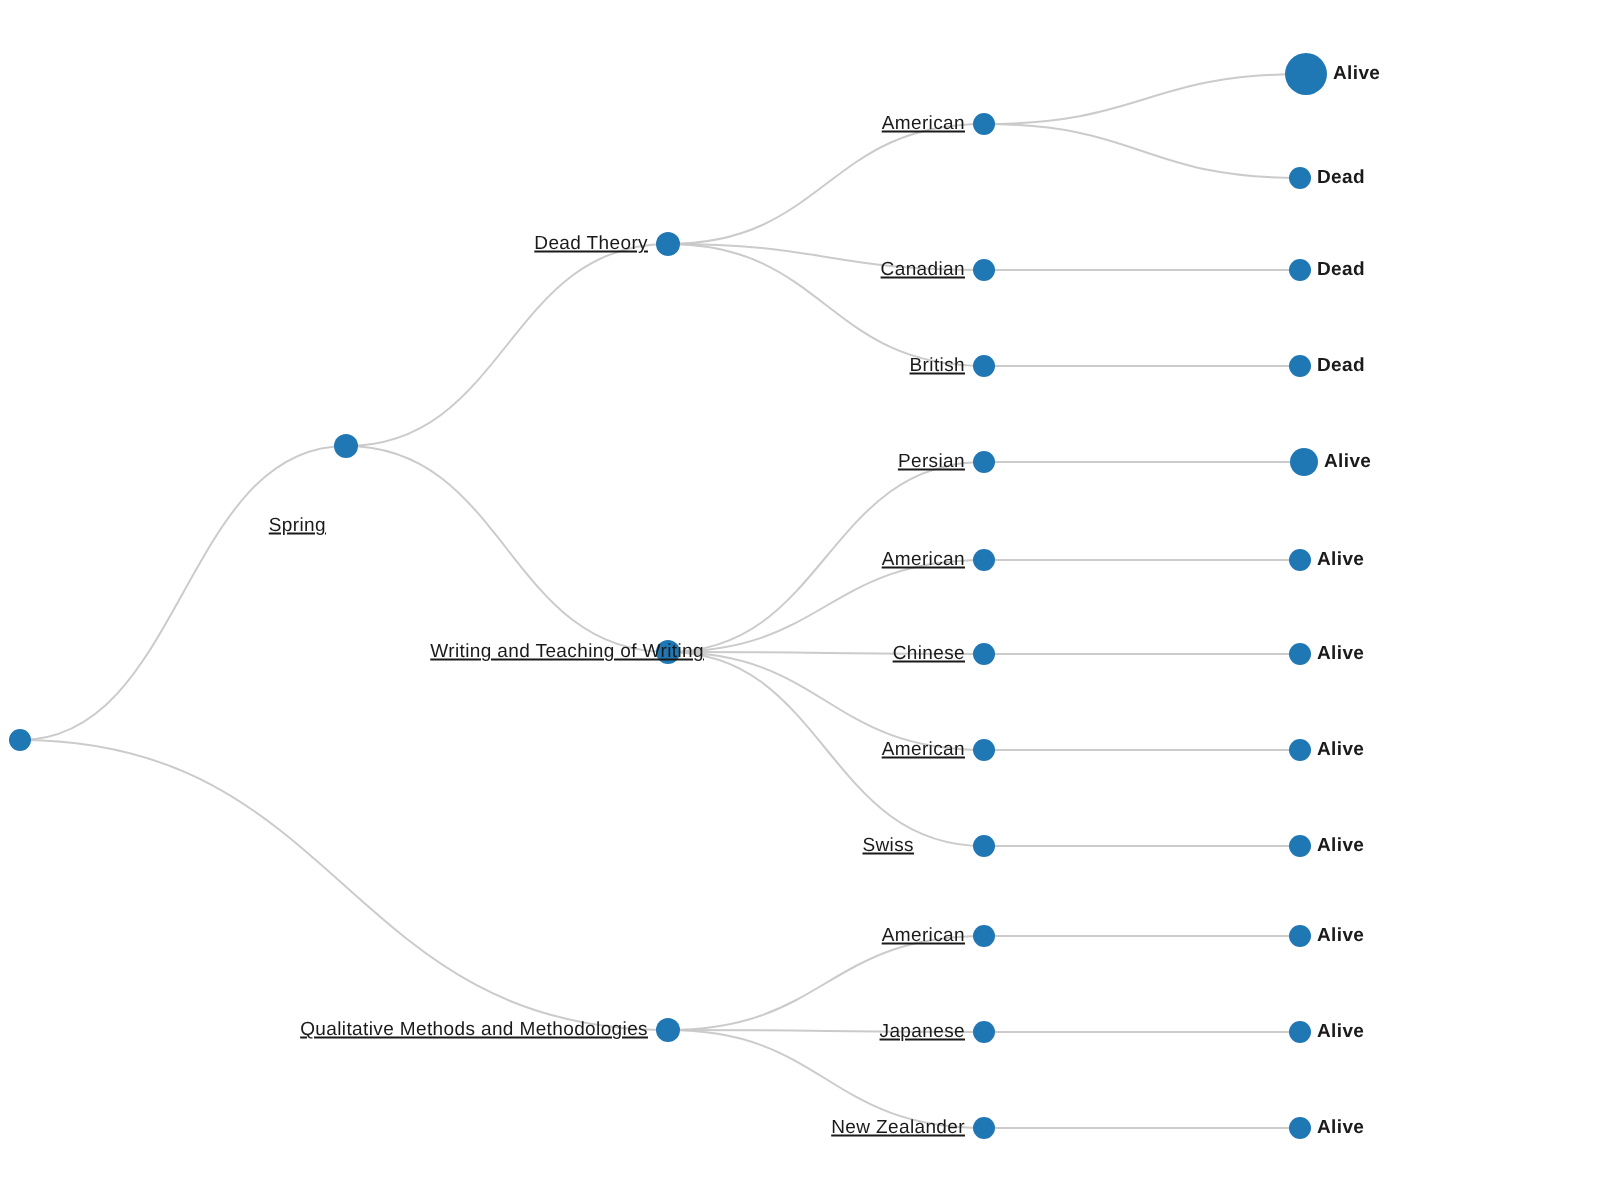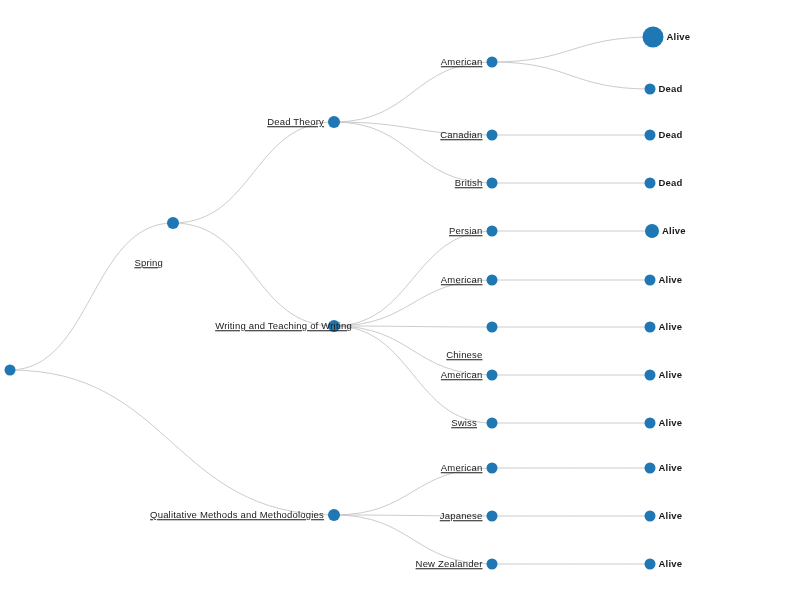--- a/index.html
+++ b/index.html
@@ -107,25 +107,25 @@
       <div class="node-label left-of" style="top: 62px; left: 482.5px; color: rgb(26, 26, 26);">American</div>
       <div class="tree-node" style="left: 492px; top: 135px; width: 11px; height: 11px; background: rgb(31, 119, 180);"></div>
       <div class="node-label left-of" style="top: 135px; left: 482.5px; color: rgb(26, 26, 26);">Canadian</div>
       <div class="tree-node" style="left: 492px; top: 183px; width: 11px; height: 11px; background: rgb(31, 119, 180);"></div>
       <div class="node-label left-of" style="top: 183px; left: 482.5px; color: rgb(26, 26, 26);">British</div>
       <div class="tree-node" style="left: 492px; top: 231px; width: 11px; height: 11px; background: rgb(31, 119, 180);"></div>
       <div class="node-label left-of" style="top: 231px; left: 482.5px; color: rgb(26, 26, 26);">Persian</div>
       <div class="tree-node" style="left: 492px; top: 280px; width: 11px; height: 11px; background: rgb(31, 119, 180);"></div>
       <div class="node-label left-of" style="top: 280px; left: 482.5px; color: rgb(26, 26, 26);">American</div>
       <div class="tree-node" style="left: 492px; top: 327px; width: 11px; height: 11px; background: rgb(31, 119, 180);"></div>
-      <div class="node-label left-of" style="top: 327px; left: 482.5px; color: rgb(26, 26, 26); margin-top: 28px;">Chinese</div>
+      <div class="node-label left-of" style="top: 327px; left: 482.5px; color: rgb(26, 26, 26);">Chinese</div>
       <div class="tree-node" style="left: 492px; top: 375px; width: 11px; height: 11px; background: rgb(31, 119, 180);"></div>
       <div class="node-label left-of" style="top: 375px; left: 482.5px; color: rgb(26, 26, 26);">American</div>
       <div class="tree-node" style="left: 492px; top: 423px; width: 11px; height: 11px; background: rgb(31, 119, 180);"></div>
-      <div class="node-label left-of" style="top: 423px; left: 477px; color: rgb(26, 26, 26); text-align: right;">Swiss</div>
+      <div class="node-label left-of" style="top: 423px; left: 457px; color: rgb(26, 26, 26); text-align: right;">Swiss</div>
       <div class="tree-node" style="left: 492px; top: 468px; width: 11px; height: 11px; background: rgb(31, 119, 180);"></div>
       <div class="node-label left-of" style="top: 468px; left: 482.5px; color: rgb(26, 26, 26);">American</div>
       <div class="tree-node" style="left: 492px; top: 516px; width: 11px; height: 11px; background: rgb(31, 119, 180);"></div>
       <div class="node-label left-of" style="top: 516px; left: 482.5px; color: rgb(26, 26, 26);">Japanese</div>
       <div class="tree-node" style="left: 492px; top: 564px; width: 11px; height: 11px; background: rgb(31, 119, 180);"></div>
       <div class="node-label left-of" style="top: 564px; left: 482.5px; color: rgb(26, 26, 26); padding-left: 36px;">New Zealander</div>
       <div class="tree-node" style="left: 653px; top: 37px; width: 21px; height: 21px; background: rgb(31, 119, 180);"></div>
       <div class="node-label right-of" style="top: 37px; left: 666.5px; color: rgb(26, 26, 26);">Alive</div>
       <div class="tree-node" style="left: 650px; top: 89px; width: 11px; height: 11px; background: rgb(31, 119, 180);"></div>
       <div class="node-label right-of" style="top: 89px; left: 658.5px; color: rgb(26, 26, 26);">Dead</div>

